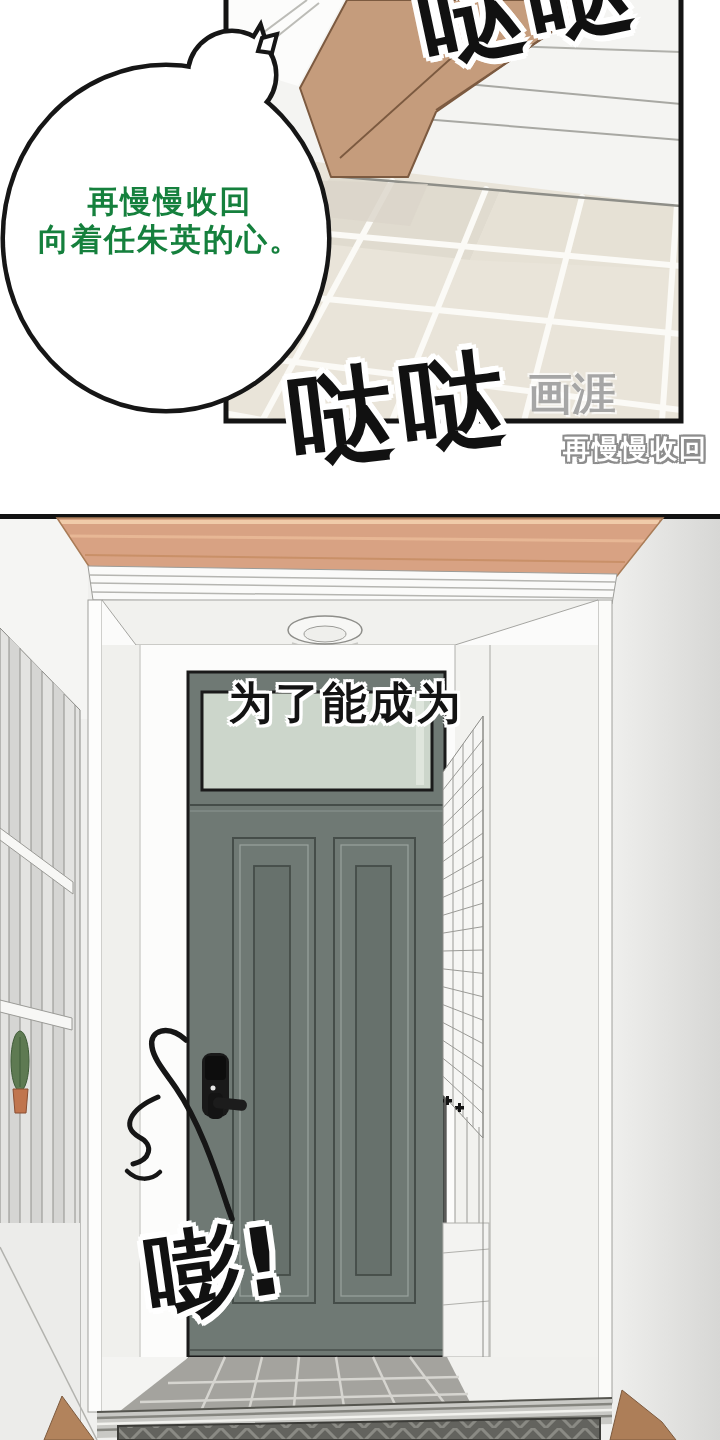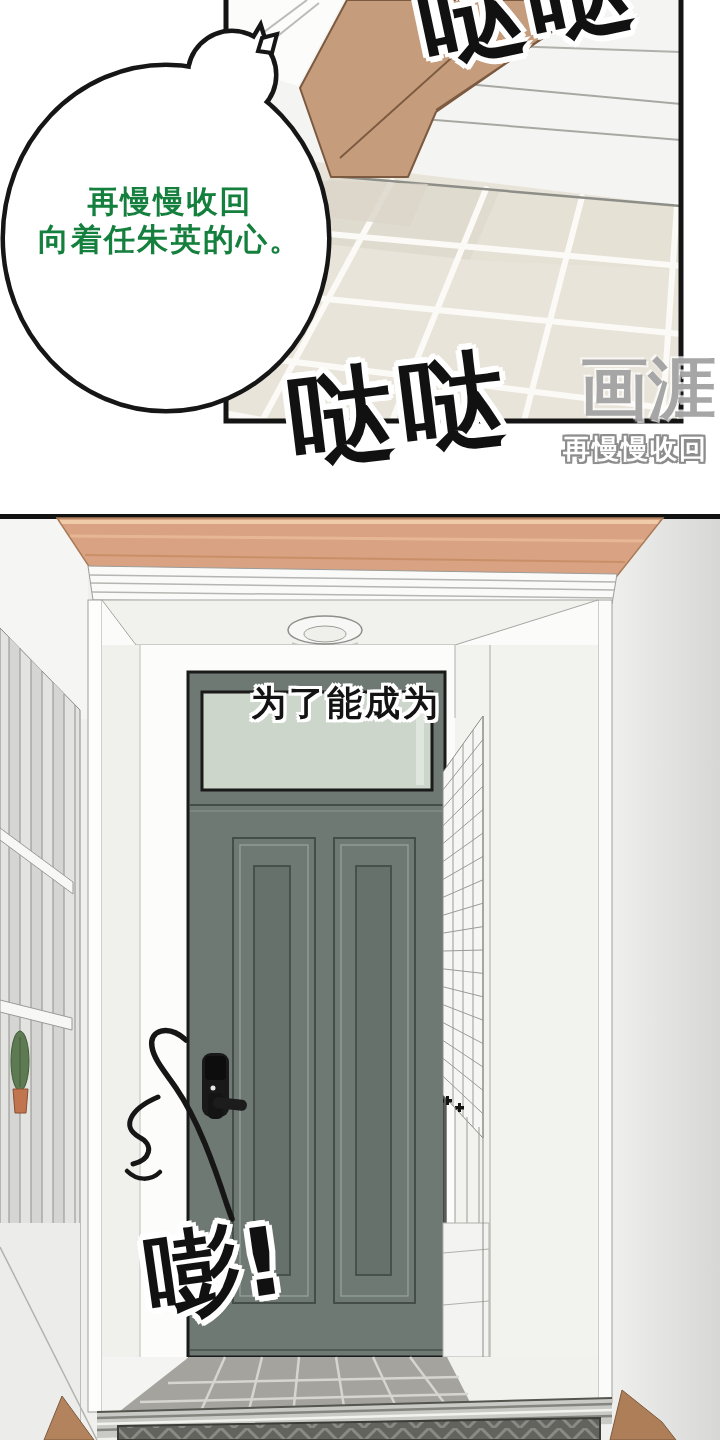--- a/index.html
+++ b/index.html
@@ -11,24 +11,24 @@
        text-shadow:-6px 0 0 #fff,6px 0 0 #fff,0 -6px 0 #fff,0 6px 0 #fff,
                    -4px -4px 0 #fff,4px -4px 0 #fff,-4px 4px 0 #fff,4px 4px 0 #fff,
                    -2px -6px 0 #fff,2px 6px 0 #fff;}
   .outlined{font-weight:700;color:#131313;
        text-shadow:-3px 0 0 #fff,3px 0 0 #fff,0 -3px 0 #fff,0 3px 0 #fff,
                    -3px -3px 0 #fff,3px -3px 0 #fff,-3px 3px 0 #fff,3px 3px 0 #fff;}
   .bubble-line{font-size:31px;font-weight:600;letter-spacing:2px;transform:translate(-50%,-50%);}
   .sfx-top{left:528px;top:4px;font-size:104px;letter-spacing:6px;transform:translate(-50%,-50%) rotate(-12deg);}
   .sfx-bottom{left:401px;top:411px;font-size:104px;letter-spacing:8px;transform:translate(-50%,-50%) rotate(-7deg);}
   .sfx-door{left:216px;top:1270px;font-size:94px;letter-spacing:2px;transform:translate(-50%,-50%) rotate(-8deg);}
-  .caption{font-size:35px;letter-spacing:3px;transform:translate(-50%,-50%);}
-  .wm-logo{left:580px;top:362px;font-size:68px;line-height:64px;font-weight:900;
+  .caption{font-size:44px;letter-spacing:3px;transform:translate(-50%,-50%);}
+  .wm-logo{left:528px;top:362px;font-size:44px;line-height:64px;font-weight:900;
            color:rgba(150,150,150,0.85);letter-spacing:0px;
-           text-shadow:2px 2px 0 rgba(255,255,255,.65),-2px -2px 0 rgba(255,255,255,.65),0 0 3px rgba(255,255,255,.8);font-family:Liberation Mono, monospace;}
+           text-shadow:2px 2px 0 rgba(255,255,255,.65),-2px -2px 0 rgba(255,255,255,.65),0 0 3px rgba(255,255,255,.8);}
   .wm-tagline{left:563px;top:431px;font-size:27px;font-weight:700;letter-spacing:2px;color:#ffffff;
            text-shadow:-2px 0 0 #8d8d8d,2px 0 0 #8d8d8d,0 -2px 0 #8d8d8d,0 2px 0 #8d8d8d,
                        -2px -2px 0 #8d8d8d,2px -2px 0 #8d8d8d,-2px 2px 0 #8d8d8d,2px 2px 0 #8d8d8d;}
 </style>
 </head>
 <body>
 
 <div class="page">
 
   <svg class="art" style="top:0" width="720" height="470" viewBox="0 0 720 470">

